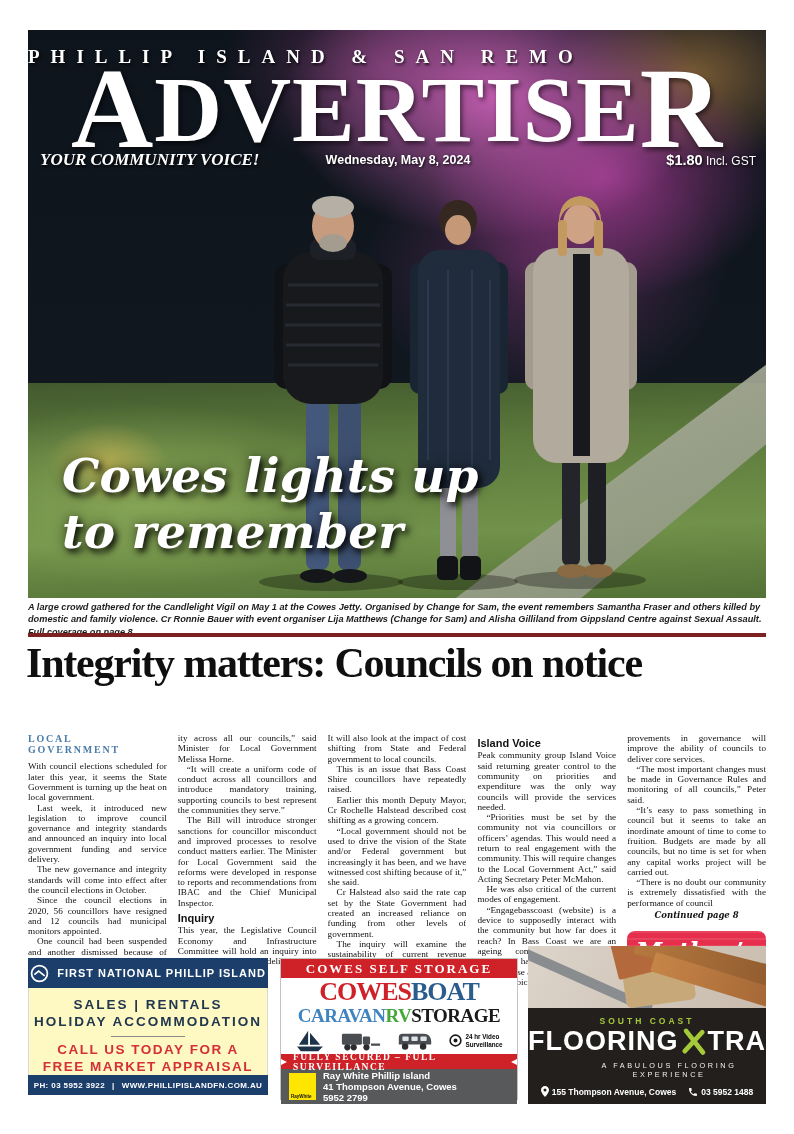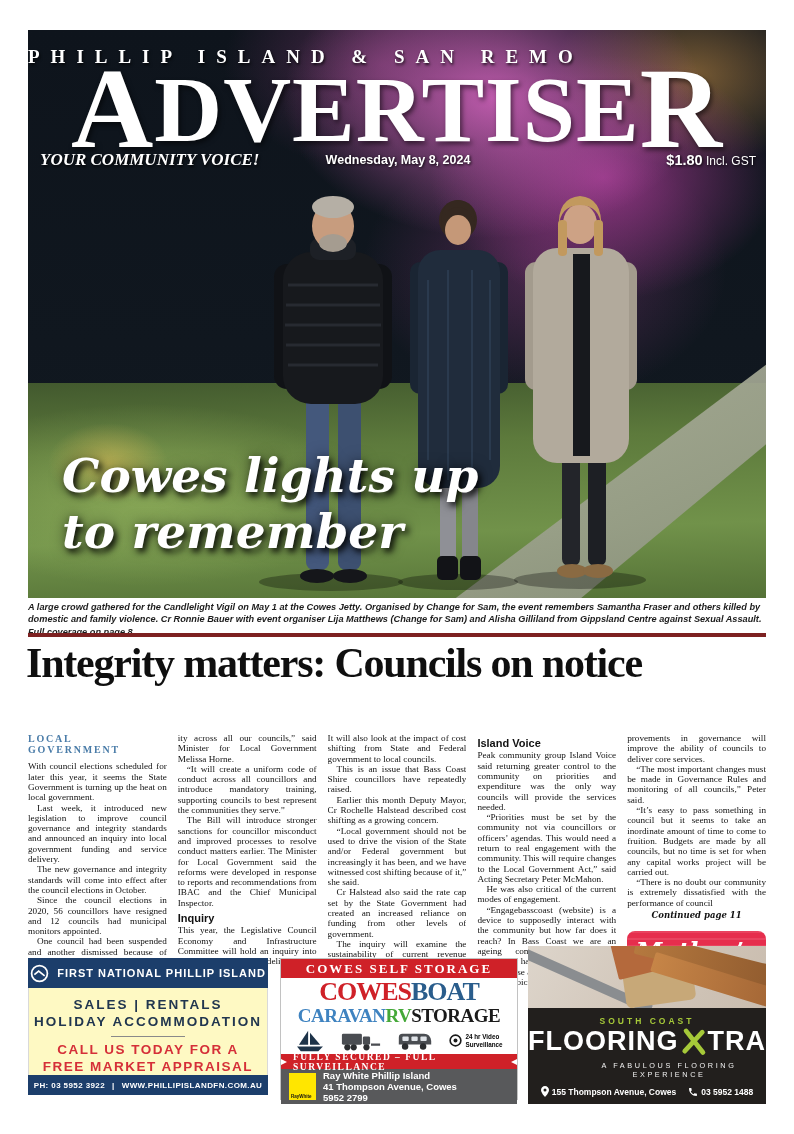--- a/index.html
+++ b/index.html
@@ -235,21 +235,21 @@
       <p>He was also critical of the current modes of engagement.</p>
       <p>“Engagebasscoast (website) is a device to supposedly interact with the community but how far does it reach? In Bass Coast we are an ageing community and don’t necessarily have either access nor the ability to use a computer.”</p>
       <p>Island Voice believes im-</p>
     </div>
     <div class="col col-last">
       <div class="coltext">
         <p>provements in governance will improve the ability of councils to deliver core services.</p>
         <p>“The most important changes must be made in Governance Rules and monitoring of all councils,” Peter said.</p>
         <p>“It’s easy to pass something in council but it seems to take an inordinate amount of time to come to fruition. Budgets are made by all councils, but no time is set for when any capital works project will be carried out.</p>
         <p>“There is no doubt our community is extremely dissatisfied with the performance of council</p>
-        <div class="continued">Continued page 11</div>
+        <div class="continued">Continued page 8</div>
       </div>
       <div class="promo">
         <div class="promo-title">Mother’s Day</div>
         <div class="promo-pages">Page 14 –15</div>
       </div>
     </div>
   </div>
 
   <div class="ad ad-fn">
     <div class="fn-top">

